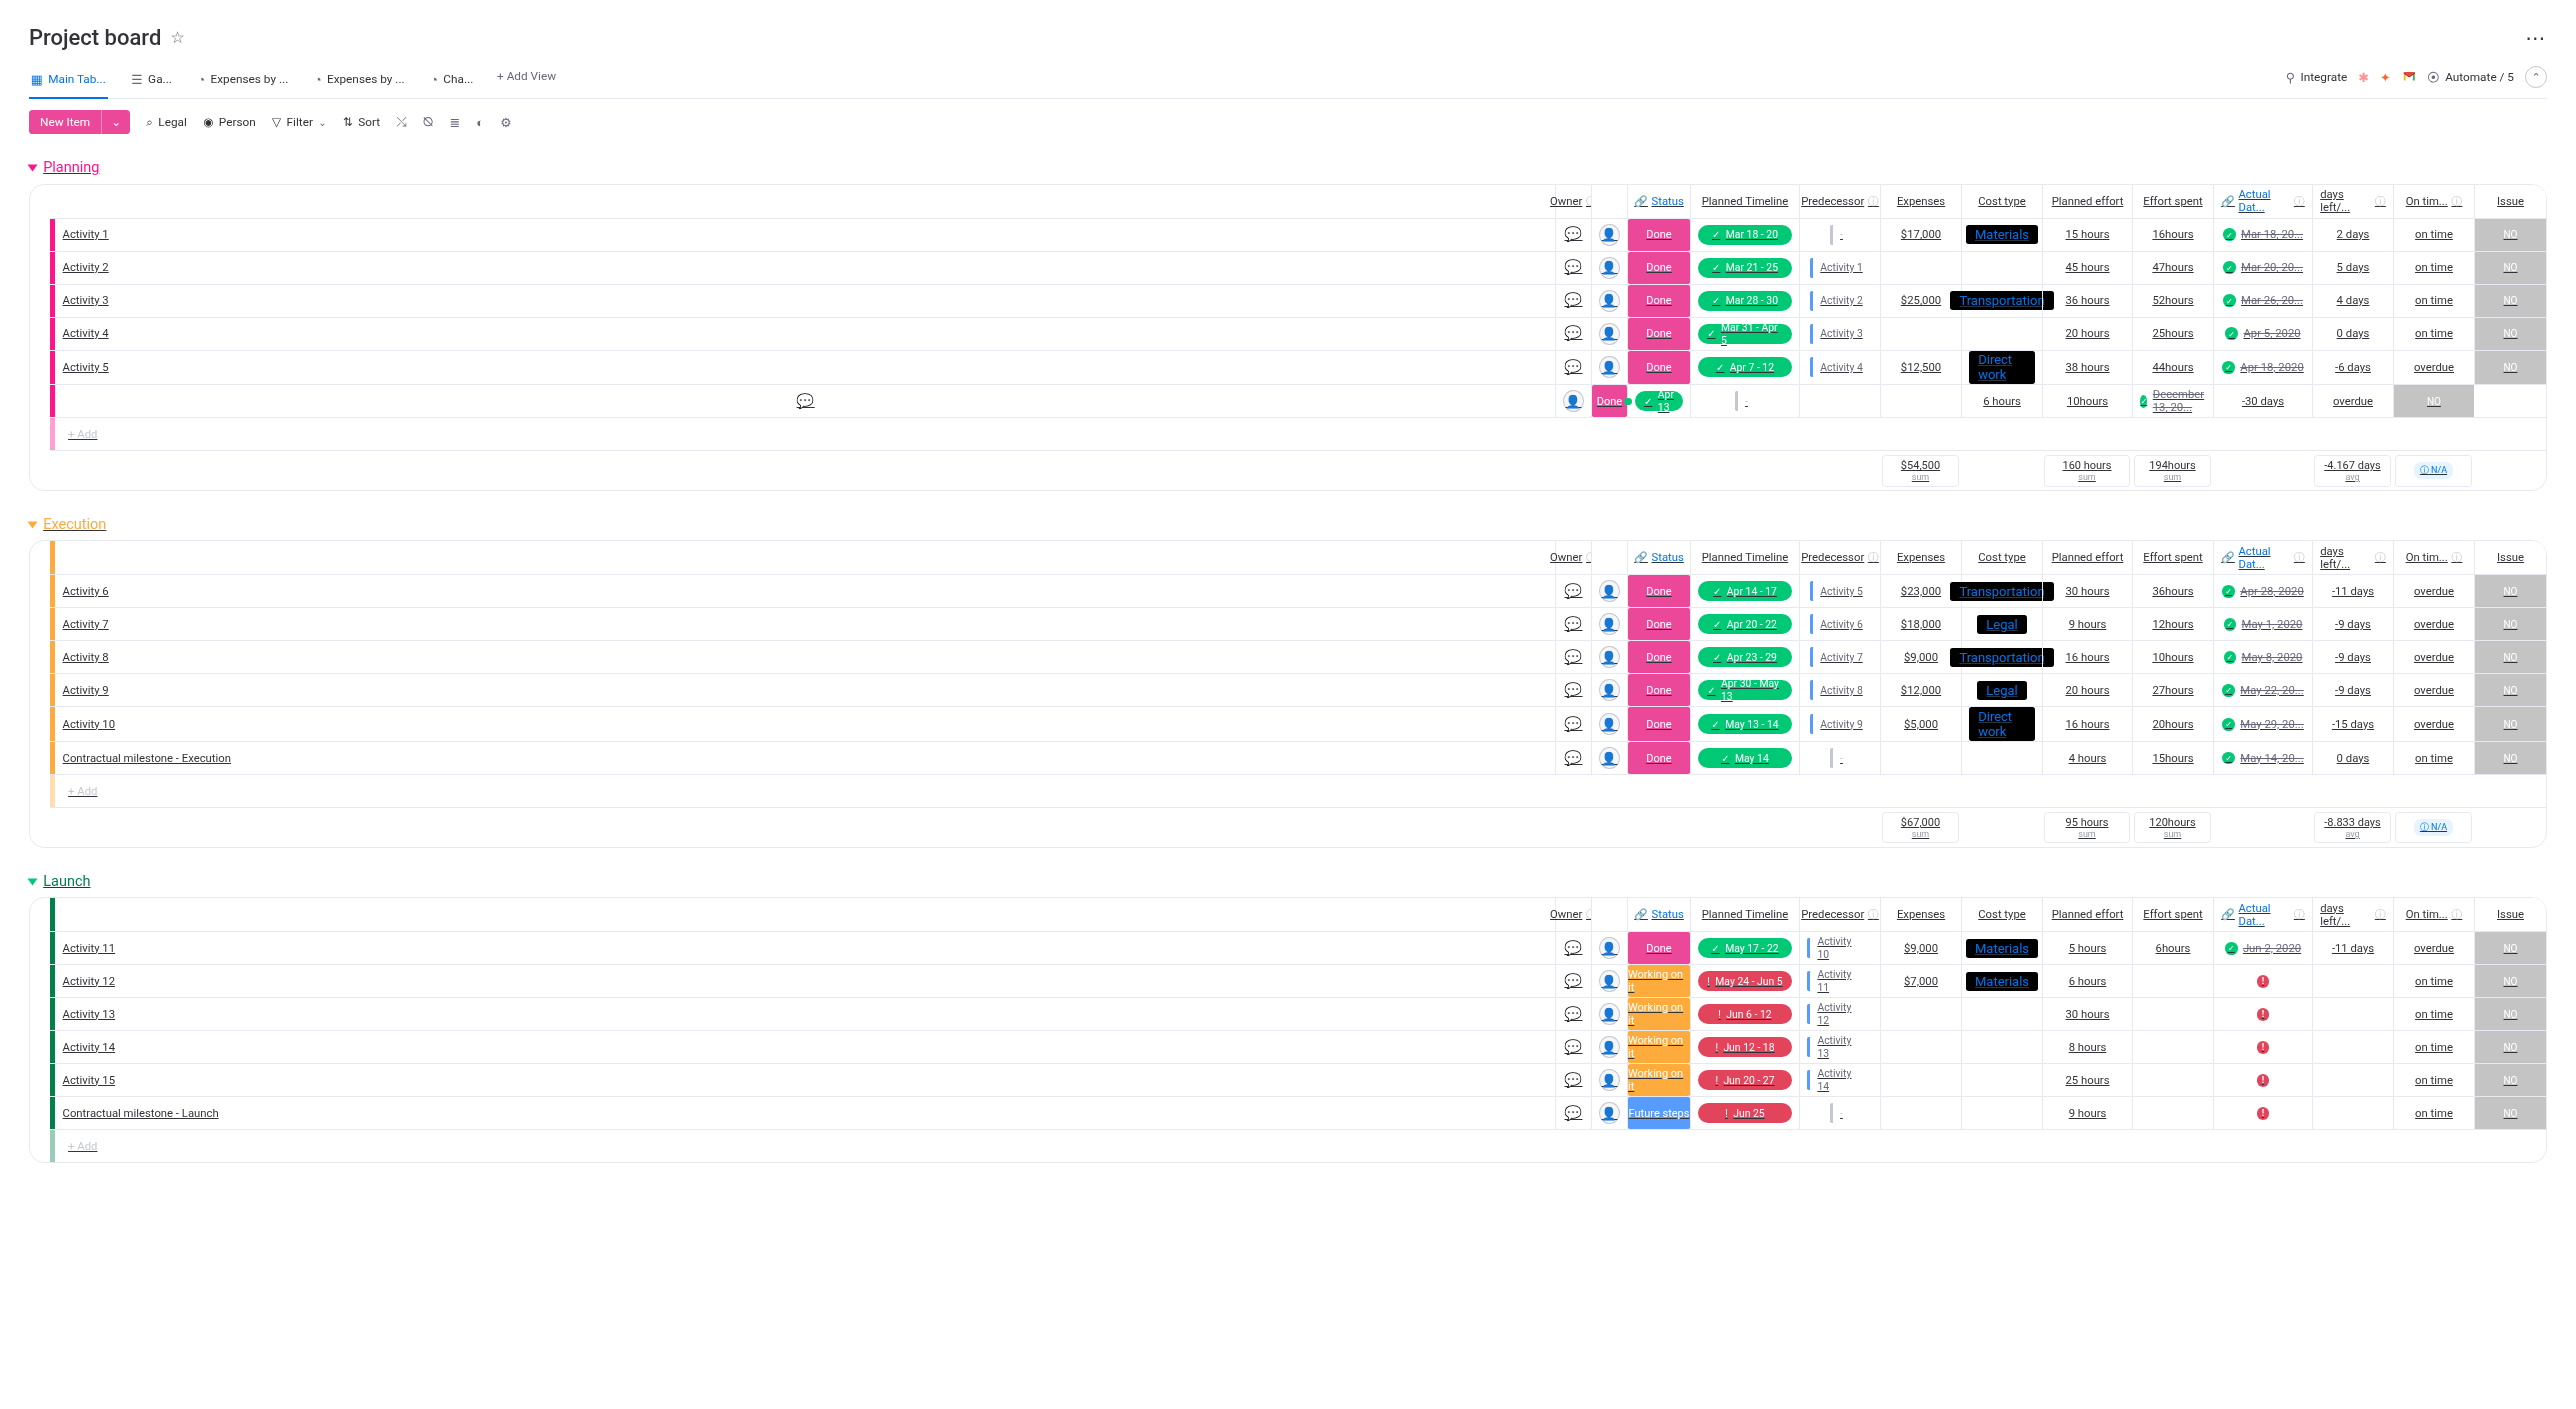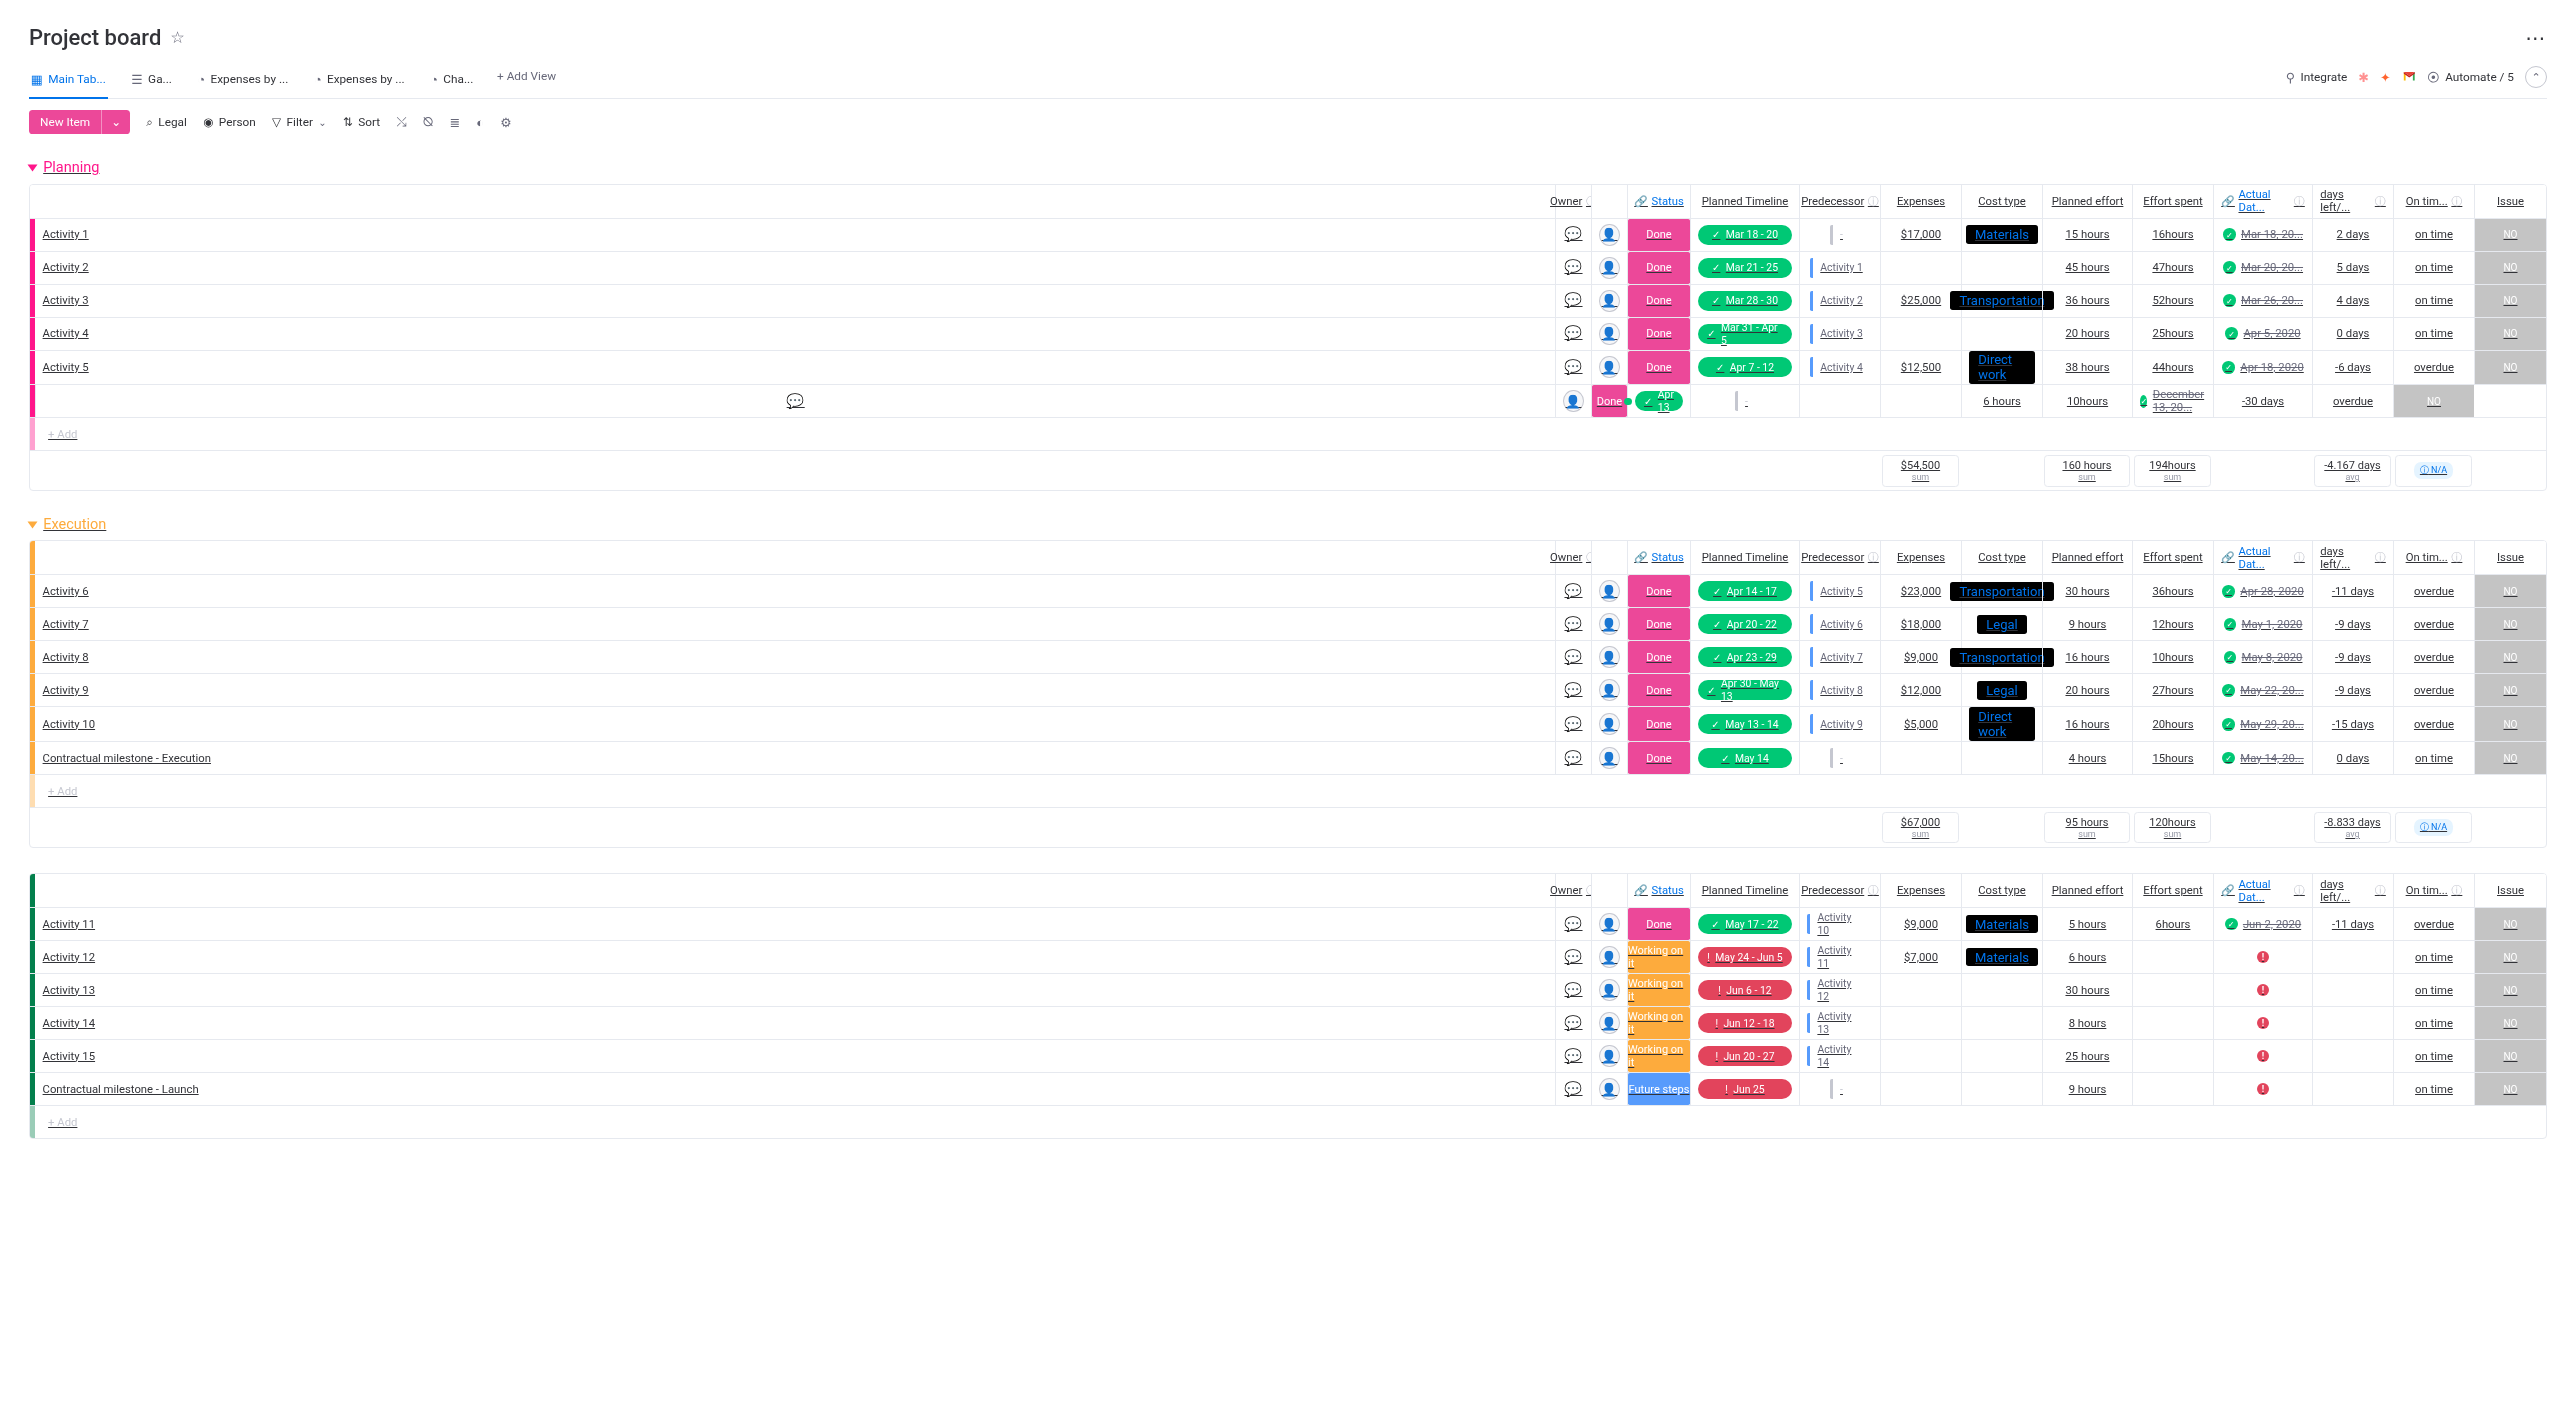--- a/index.html
+++ b/index.html
@@ -41,21 +41,21 @@
   .ghead { display:flex; align-items:center; gap:7.2px; }
   .chev { width:0; height:0; border-top:5.4px solid transparent; border-bottom:5.4px solid transparent; }
   .chev.pink  { border-left:7.2px solid #ff158a; transform:rotate(90deg); }
   .chev.orange{ border-left:7.2px solid #fdab3d; transform:rotate(90deg); }
   .chev.green { border-left:7.2px solid #00c875; transform:rotate(90deg); }
   .gtitle { font-size:14.5px; font-weight:400; }
   .gtitle.pink  { color:#ff158a; }
   .gtitle.orange{ color:#fdab3d; }
   .gtitle.green { color:#037f4c; }
 
-  .table { margin-top:7.2px; border:0.9px solid #e6e9ef; border-radius:4px; overflow:hidden; }
+  .table { margin-top:7.2px; border:0.9px solid #e6e9ef; border-radius:15px; overflow:hidden;padding-left:20px; }
   .row { display:grid; grid-template-columns: 5.4px 1fr 36px 36px 63px 109px 81px 81px 81px 90px 81px 99px 81px 81px 72px; align-items:stretch; min-height:33px; border-top:0.9px solid #e6e9ef; }
   .row:first-child { border-top:none; }
   .row.header { background:#fff; font-size:11.3px; color:#323338; font-weight:400; }
   .row.header .cell { background:#fff; }
   .row .stripe { background:#ff158a; }
   .group.orange .row .stripe { background:#fdab3d; }
   .group.green  .row .stripe { background:#037f4c; }
   .row.header .stripe { background:transparent; }
   .row.add .stripe { opacity:.4; }
   .cell { display:flex; align-items:center; justify-content:center; padding:0 7.2px; border-left:0.9px solid #e6e9ef; font-size:11.3px; color:#323338; position:relative; }
@@ -696,20 +696,24 @@
     <div class="sumcell empty"></div>
     <div class="sumcell">-8.833 days<span class="sub">avg</span></div>
     <div class="sumcell">
               <span class="na-pill"><span>ⓘ</span> N/A</span>
             </div>
     <div class="sumcell empty"></div>
   </div>
     </div>
   </div>
   <div class="group green">
+    <div class="ghead">
+      <span class="chev green"></span>
+      <span class="gtitle green">Launch</span>
+    </div>
     <div class="table">
 
   <div class="row header">
     <div class="stripe"></div>
     <div class="cell name head"></div>
     <div class="cell head">Owner<span class="info">ⓘ</span></div>
     <div class="cell head"></div>
     <div class="cell head link"><span class="link-ico">🔗</span>Status</div>
     <div class="cell head">Planned Timeline</div>
     <div class="cell head">Predecessor<span class="info">ⓘ</span></div>

